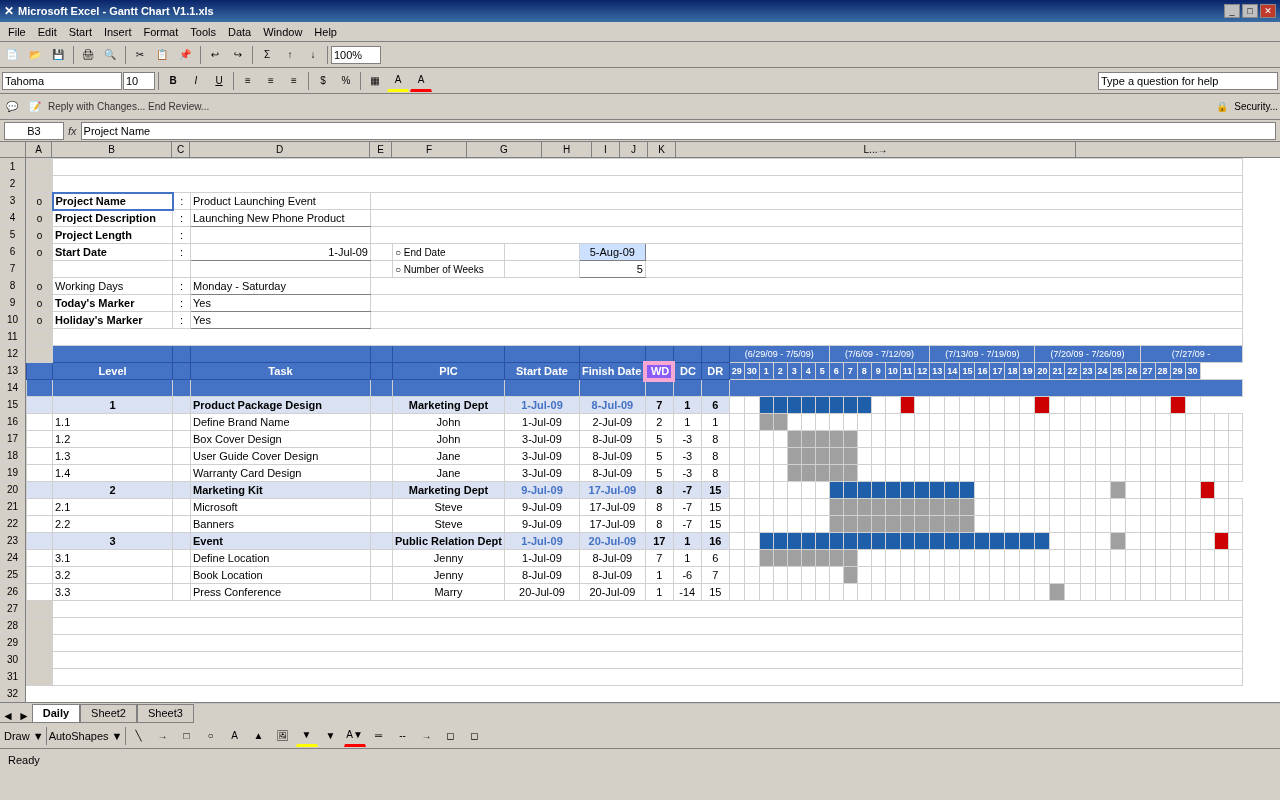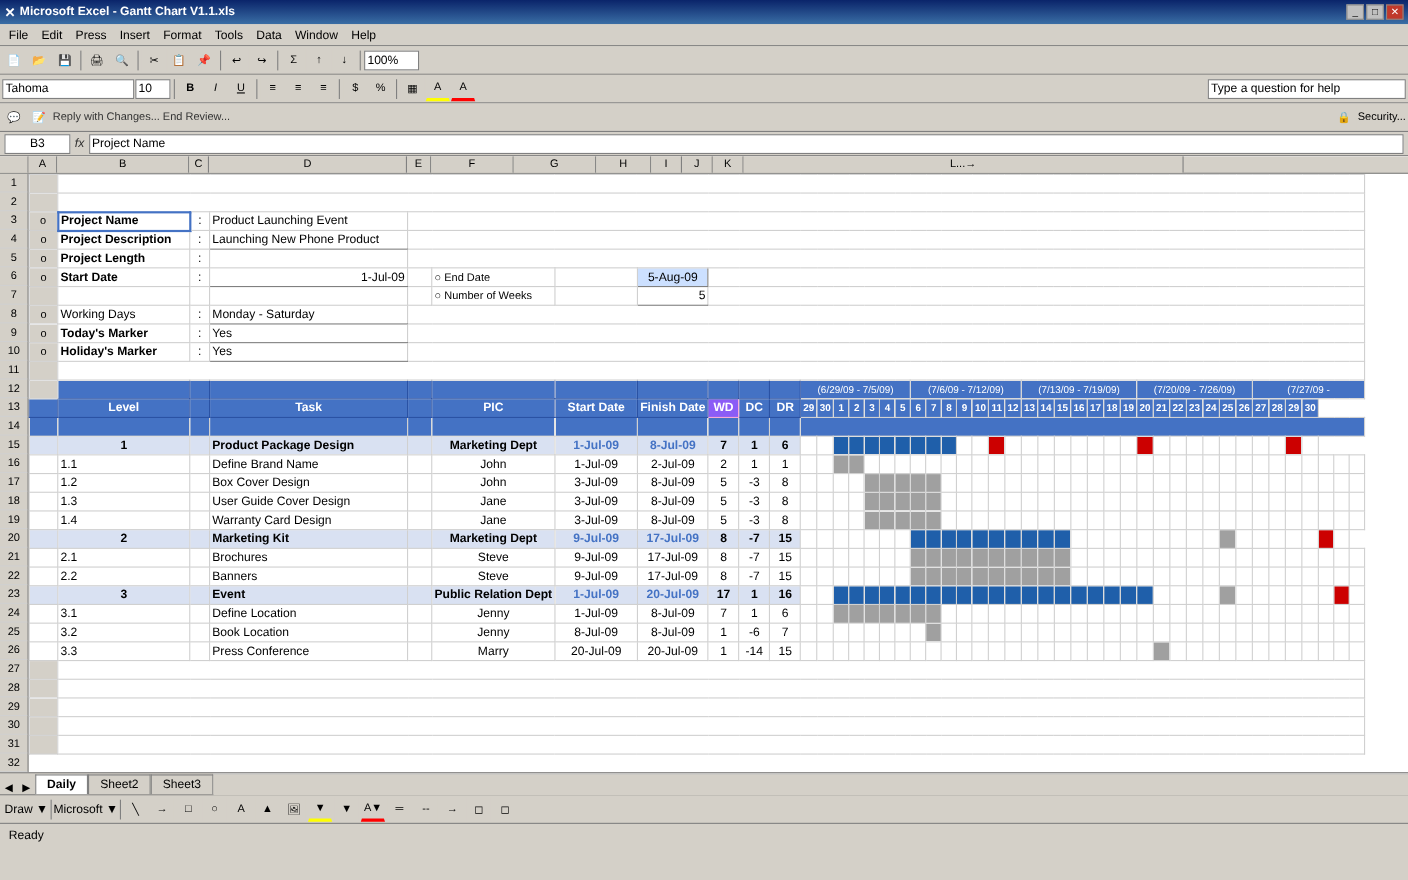--- a/index.html
+++ b/index.html
@@ -199,21 +199,21 @@
   <div id="titlebar-right">
     <div class="titlebar-btn">_</div>
     <div class="titlebar-btn">□</div>
     <div class="titlebar-btn" style="background:#c0392b;color:white;">✕</div>
   </div>
 </div>
 
 <div id="menubar">
   <span class="menu-item">File</span>
   <span class="menu-item">Edit</span>
-  <span class="menu-item">Press</span>
+  <span class="menu-item">Start</span>
   <span class="menu-item">Insert</span>
   <span class="menu-item">Format</span>
   <span class="menu-item">Tools</span>
   <span class="menu-item">Data</span>
   <span class="menu-item">Window</span>
   <span class="menu-item">Help</span>
 </div>
 
 <div class="toolbar">
   <div class="tb-btn">📄</div>
@@ -461,21 +461,21 @@
 
         <tr class="header-row" style="height:17px;">
           <td class="col-a" style="background:#4472c4;border:1px solid #2a52a4;"></td>
           <td style="background:#4472c4;color:white;font-weight:bold;text-align:center;border:1px solid #2a52a4;">Level</td>
           <td style="background:#4472c4;border:1px solid #2a52a4;"></td>
           <td style="background:#4472c4;color:white;font-weight:bold;text-align:center;border:1px solid #2a52a4;">Task</td>
           <td style="background:#4472c4;border:1px solid #2a52a4;"></td>
           <td style="background:#4472c4;color:white;font-weight:bold;text-align:center;border:1px solid #2a52a4;">PIC</td>
           <td style="background:#4472c4;color:white;font-weight:bold;text-align:center;border:1px solid #2a52a4;">Start Date</td>
           <td style="background:#4472c4;color:white;font-weight:bold;text-align:center;border:1px solid #2a52a4;">Finish Date</td>
-          <td style="background:#8b5cf6;color:white;font-weight:bold;text-align:center;border:1px solid #f9a8d4;">WD</td>
+          <td style="background:#8b5cf6;color:white;font-weight:bold;text-align:right;border:4px solid #f9a8d4;">WD</td>
           <td style="background:#4472c4;color:white;font-weight:bold;text-align:center;border:1px solid #2a52a4;">DC</td>
           <td style="background:#4472c4;color:white;font-weight:bold;text-align:center;border:1px solid #2a52a4;">DR</td>
 
           <td class="day-header" style="font-size:9px;text-align:center;">29</td>
           <td class="day-header" style="font-size:9px;text-align:center;">30</td>
           <td class="day-header" style="font-size:9px;text-align:center;">1</td>
           <td class="day-header" style="font-size:9px;text-align:center;">2</td>
           <td class="day-header" style="font-size:9px;text-align:center;">3</td>
           <td class="day-header" style="font-size:9px;text-align:center;">4</td>
           <td class="day-header" style="font-size:9px;text-align:center;">5</td>
@@ -812,21 +812,21 @@
           <td style="background:white;"></td>
           <td style="background:white;"></td>
           <td style="background:#cc0000;"></td>
           <td style="background:white;"></td>
         </tr>
 
         <tr class="task-sub" style="height:17px;">
           <td class="col-a"></td>
           <td>2.1</td>
           <td></td>
-          <td>Brochures</td>
+          <td>Microsoft</td>
           <td></td>
           <td style="text-align:center;">Steve</td>
           <td style="text-align:center;">9-Jul-09</td>
           <td style="text-align:center;">17-Jul-09</td>
           <td style="text-align:center;">8</td>
           <td style="text-align:center;">-7</td>
           <td style="text-align:center;">15</td>
           <td style="background:white;"></td>
           <td style="background:white;"></td>
           <td style="background:white;"></td>
@@ -1142,21 +1142,21 @@
   </div>
   <div class="sheet-tab active">Daily</div>
   <div class="sheet-tab">Sheet2</div>
   <div class="sheet-tab">Sheet3</div>
   <div style="flex:1;background:#d4d0c8;height:20px;border-top:1px solid #c0c0c0;"></div>
 </div>
 
 <div id="draw-toolbar">
   <span>Draw ▼</span>
   <span style="width:1px;background:#808080;height:18px;display:inline-block;"></span>
-  <span>Microsoft ▼</span>
+  <span>AutoShapes ▼</span>
   <div style="width:1px;height:18px;background:#808080;"></div>
   <div class="tb-btn">╲</div>
   <div class="tb-btn">→</div>
   <div class="tb-btn">□</div>
   <div class="tb-btn">○</div>
   <div class="tb-btn">A</div>
   <div class="tb-btn">▲</div>
   <div class="tb-btn">🖼</div>
   <div class="tb-btn" style="border-bottom:3px solid yellow;">▼</div>
   <div class="tb-btn">▼</div>

